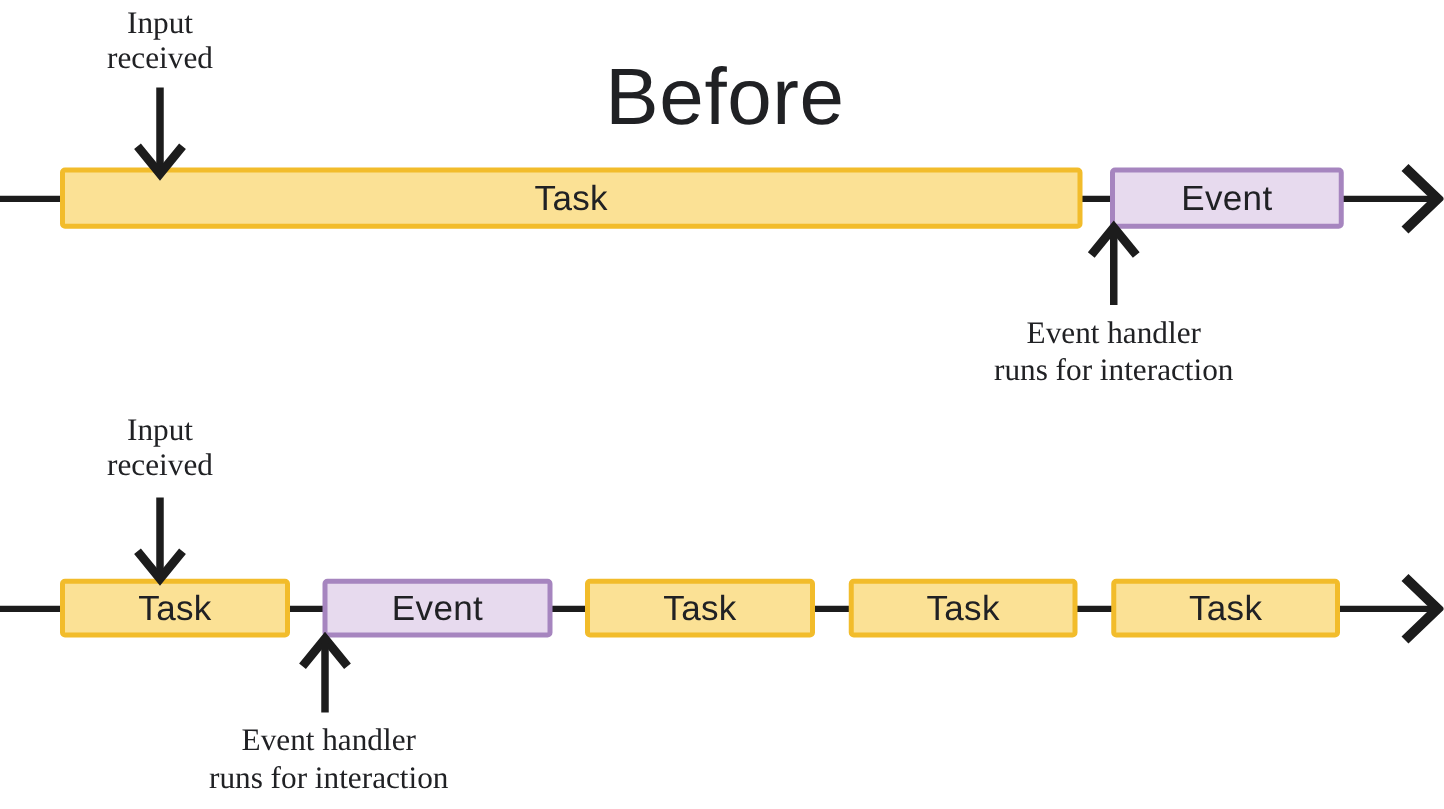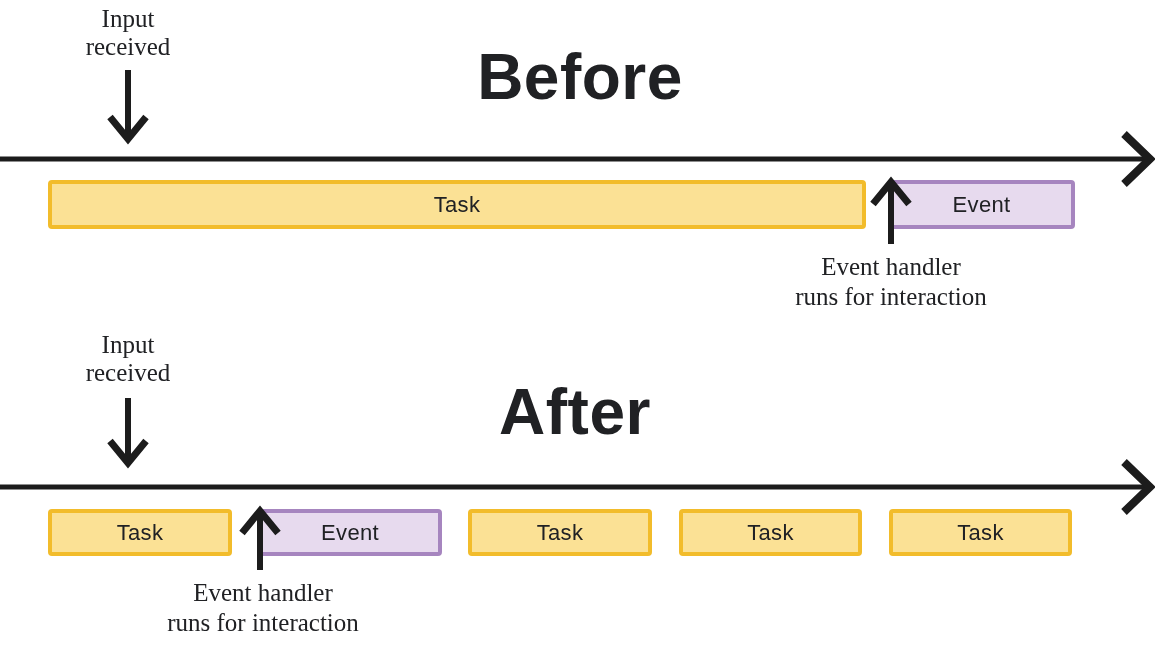--- a/index.html
+++ b/index.html
@@ -29,34 +29,33 @@
     stroke-linejoin:miter;
     stroke-linecap:butt;
   }
   .seg{
     position:absolute;
     box-sizing:border-box;
     z-index:2;
     display:flex;
     align-items:center;
     justify-content:center;
-    font-size:22px;
+    font-size:28px;
     border-radius:4px;
     letter-spacing:0.3px;
-    margin-top:46px;
   }
   .seg.task{background:var(--task-fill);border:4px solid var(--task-border);}
   .seg.event{background:var(--event-fill);border:4px solid var(--event-border);justify-content:center;}
   .title{
     position:absolute;
     z-index:2;
     width:400px;
     text-align:center;
     font-size:64px;
-    font-weight:700;
+    font-weight:400;
     letter-spacing:0.5px;
   }
   .note{
     position:absolute;
     z-index:2;
     text-align:center;
     font-size:25px;
     line-height:30px;
     font-family:Liberation Serif, serif;
   }
@@ -105,21 +104,20 @@
   </div>
   <div class="seg event" id="before-event">
     <span>Event</span>
   </div>
 
   <div class="note" id="before-handler-note">
     <span>Event handler</span>
     <span>runs for interaction</span>
   </div>
 
-  <div class="title" id="after-title">After</div>
 
   <div class="note" id="after-input-note">
     <span>Input</span>
     <span>received</span>
   </div>
 
   <div class="seg task" id="after-task-1">
     <span>Task</span>
   </div>
   <div class="seg event" id="after-event">

